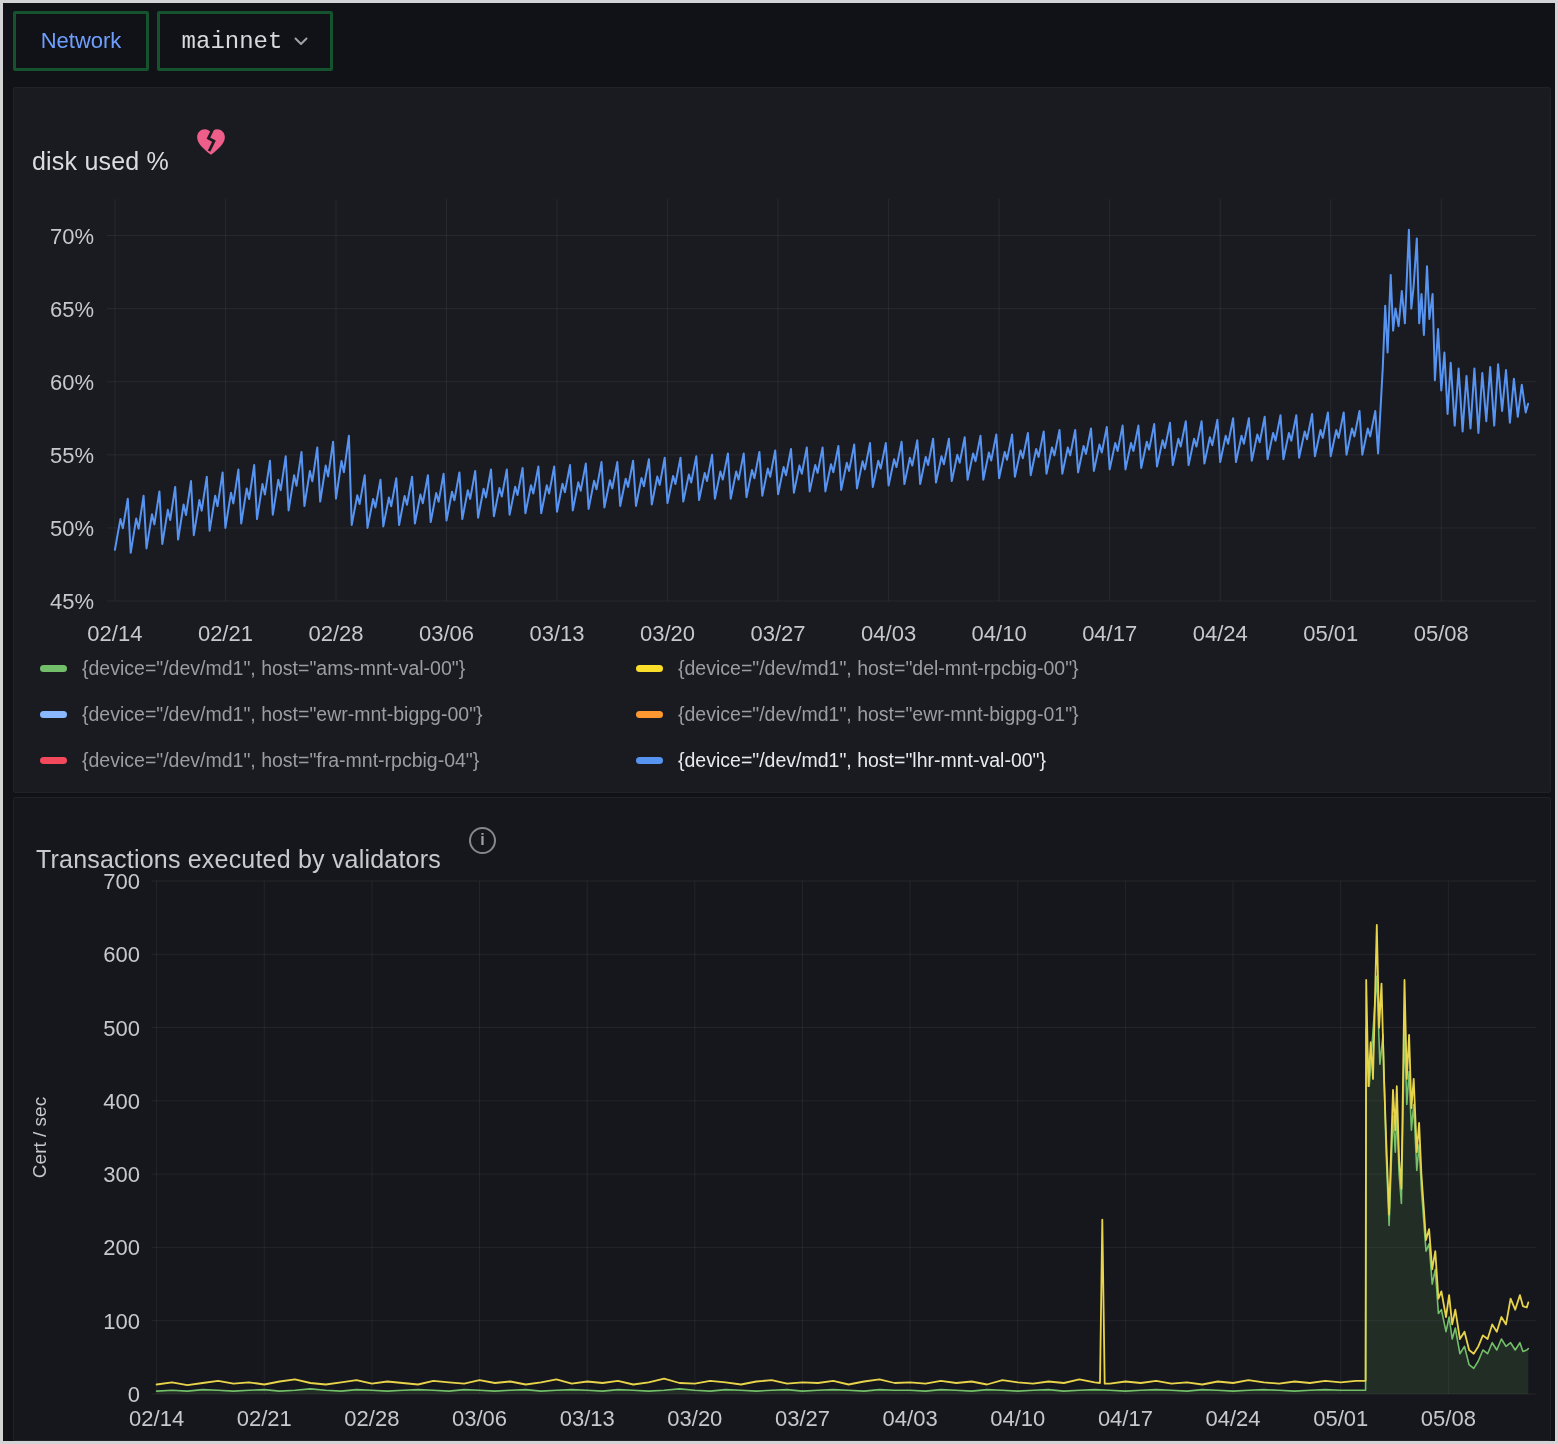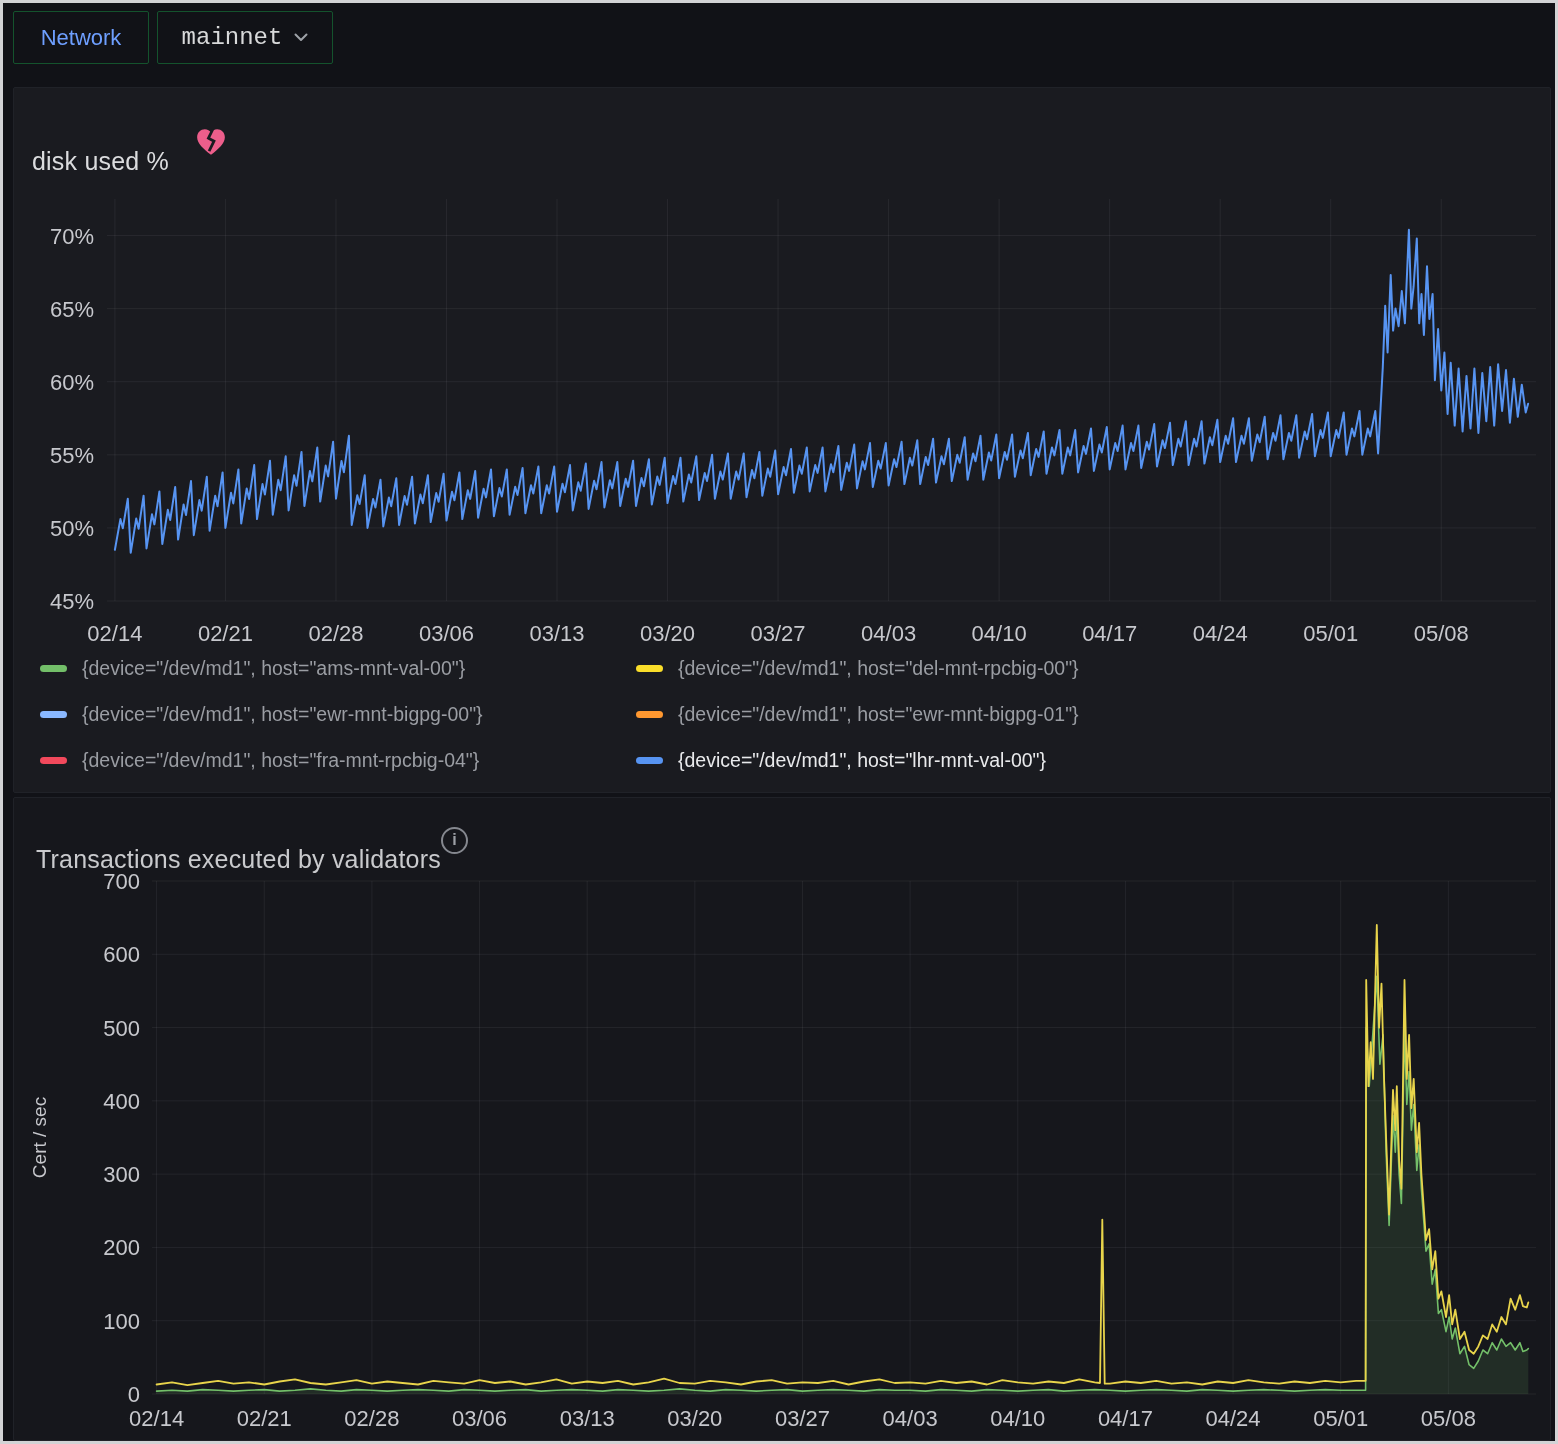--- a/index.html
+++ b/index.html
@@ -5,34 +5,34 @@
   * { margin:0; padding:0; box-sizing:border-box; }
   html,body { width:1558px; height:1444px; background:#0f1014; }
   body { font-family:"Liberation Sans", sans-serif; }
   #frame {
     position:relative; width:1558px; height:1444px; overflow:hidden;
     background:#111217; border:3px solid #d2d3d5;
   }
   
   #topbar { position:absolute; left:0; top:0; width:100%; height:80px; background:#111217; }
   .varbox {
-    position:absolute; top:8px; height:53px; display:flex; align-items:center; justify-content:center;
-    border:1px solid #14532d; border-radius:2px; background:#111217;
+    position:absolute; top:8px; height:60px; display:flex; align-items:center; justify-content:center;
+    border:3px solid #14532d; border-radius:2px; background:#111217;
   }
   #network-box { left:10px; width:136px; }
   #network-box span { color:#6e9fff; font-size:22px; font-weight:500; }
   #mainnet-box { left:154px; width:176px; gap:12px; cursor:pointer;font-family:Liberation Mono, monospace; }
   #mainnet-box .val { color:#d8d9da; font-size:24px; font-weight:500; }
   
   .panel { position:absolute; left:10px; width:1538px; background:#1a1b20; border:1px solid #202228; border-radius:2px; }
   #panel1 { top:84px; height:706px; }
   #panel2 { top:794px; height:644px; background:#16171c; }
   .phead { position:absolute; left:0; top:0; width:100%; display:flex; align-items:center; }
   #panel1 .phead { padding:20px 0 0 18px; gap:26px; }
-  #panel2 .phead { padding:8px 0 0 22px; }
+  #panel2 .phead { padding:8px 0 0 22px; gap:28px; }
   .ptitle { color:#dbdcde; font-size:25px; font-weight:500; letter-spacing:.2px; cursor:pointer;margin-top:39px; }
   #panel2 .ptitle { color:#c9cacd; }
   .chart-svg { position:absolute; left:0; }
   #chart1 { top:0; }
   #chart2 { top:0; }
   
   #legend1 {
     position:absolute; left:26px; top:566px; width:1480px;
     display:grid; grid-template-columns:596px auto; row-gap:18px; column-gap:0;
   }

